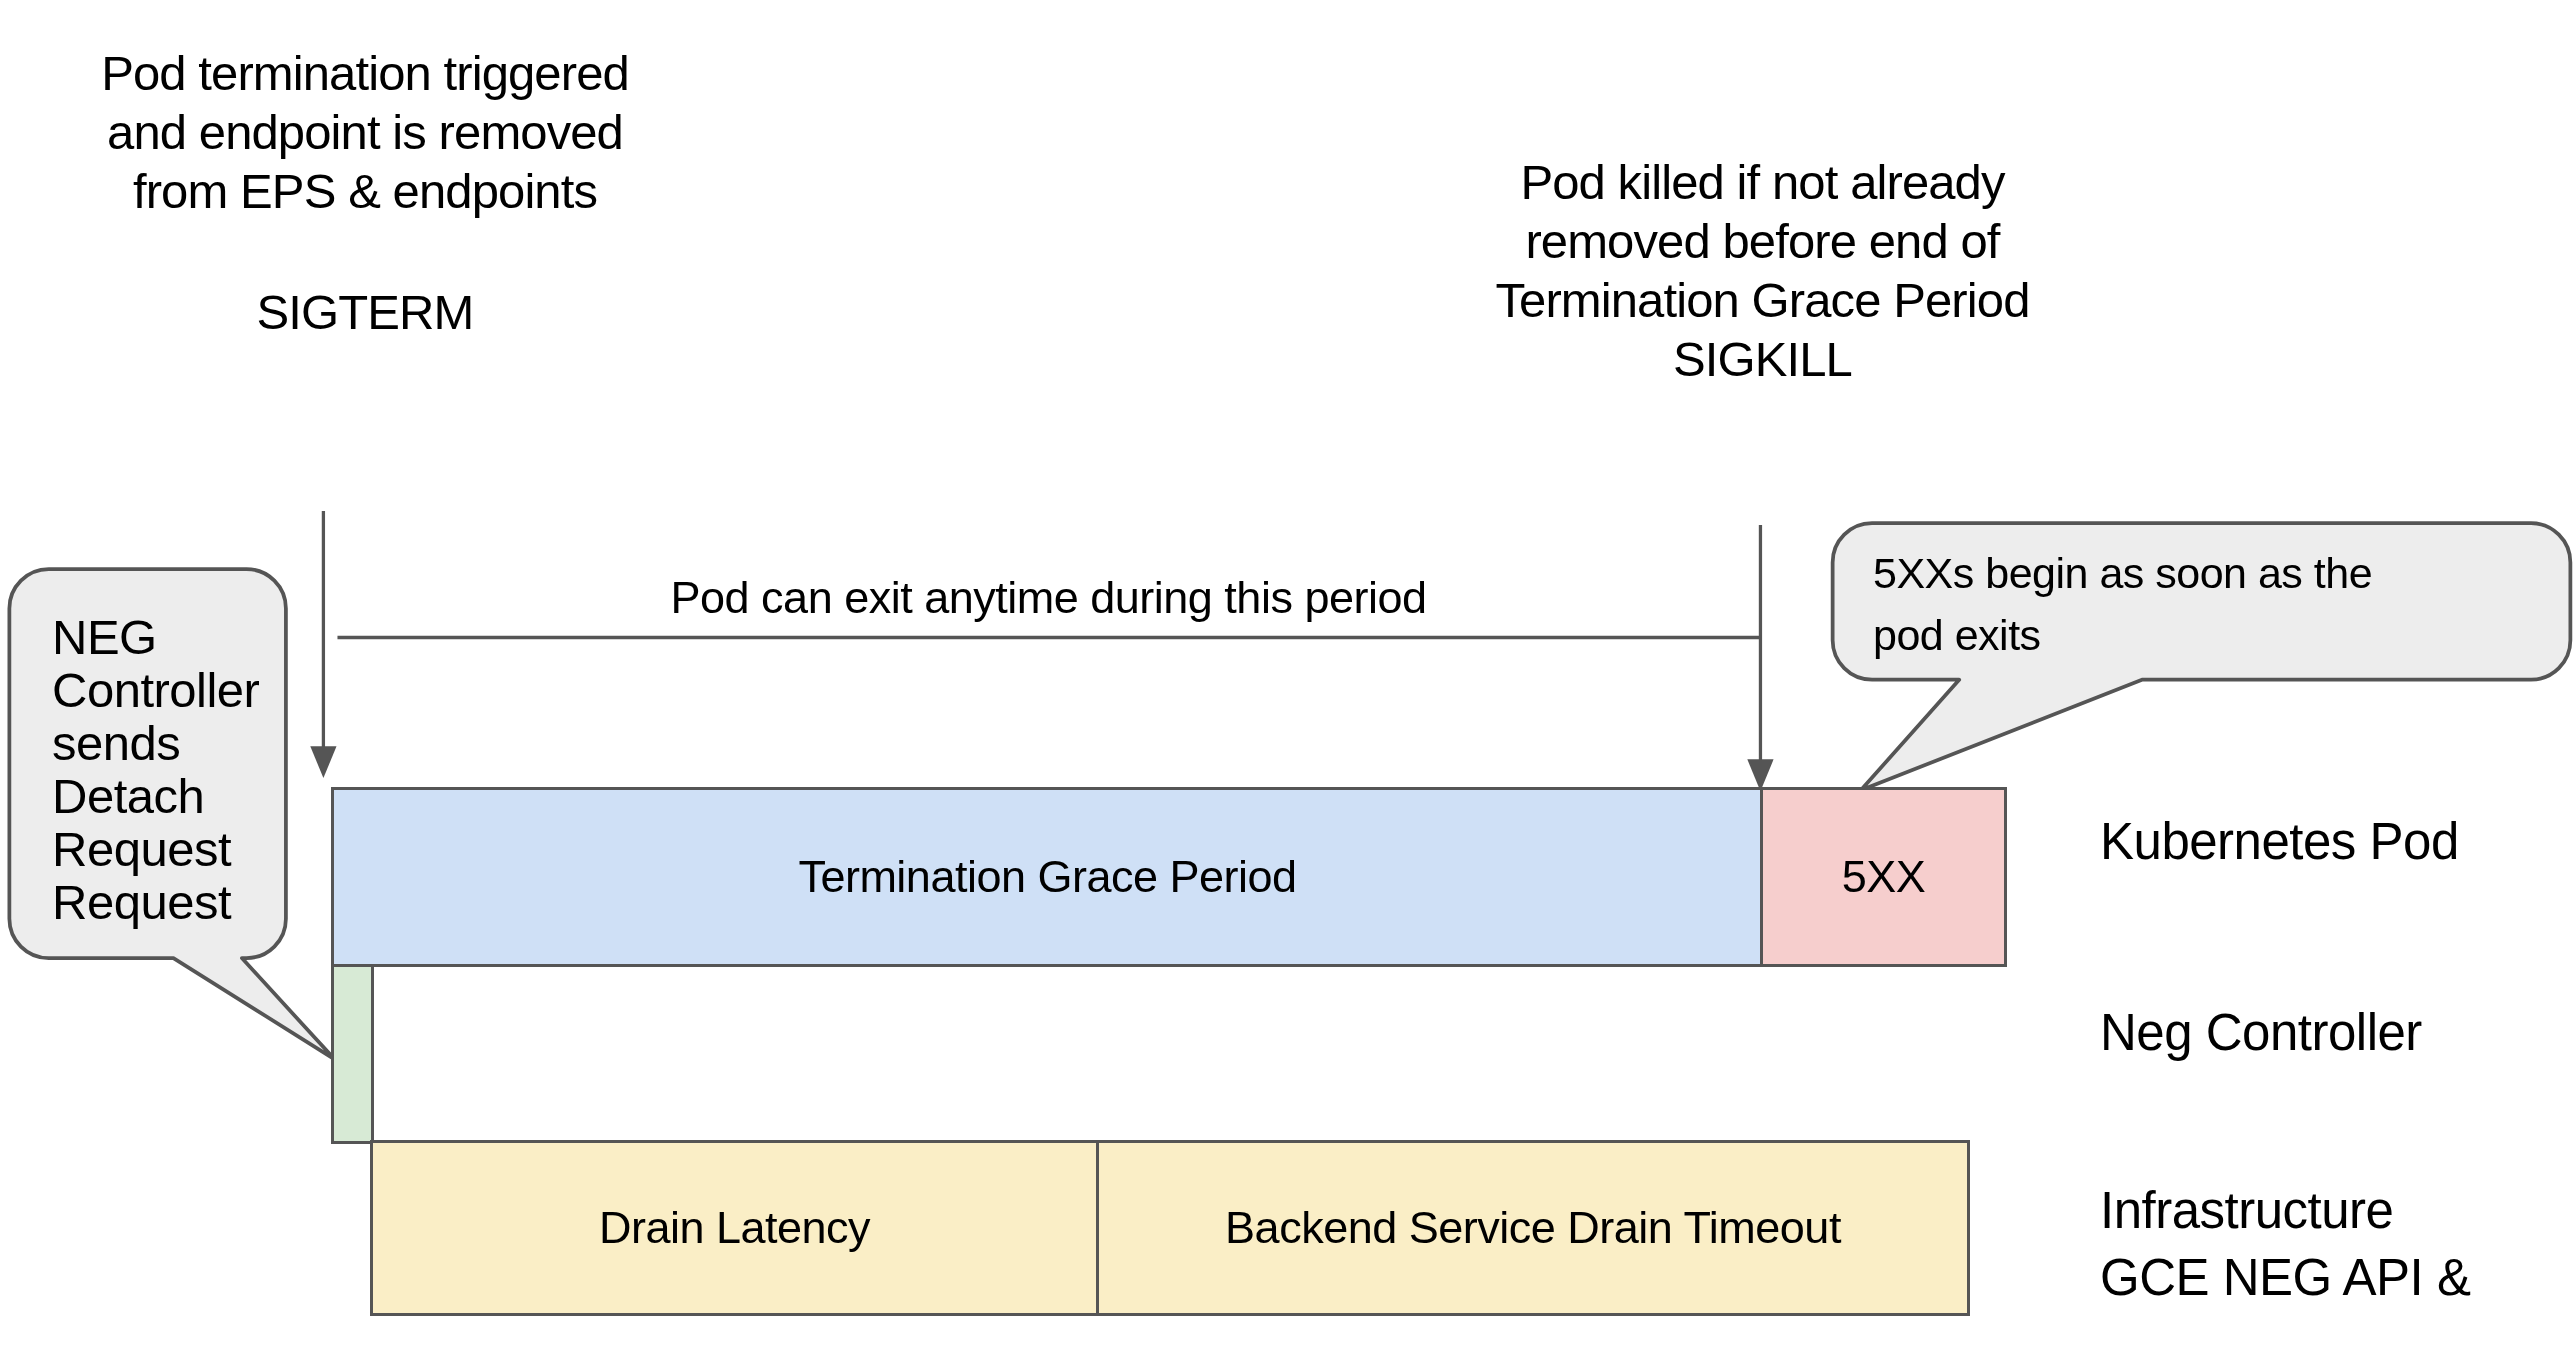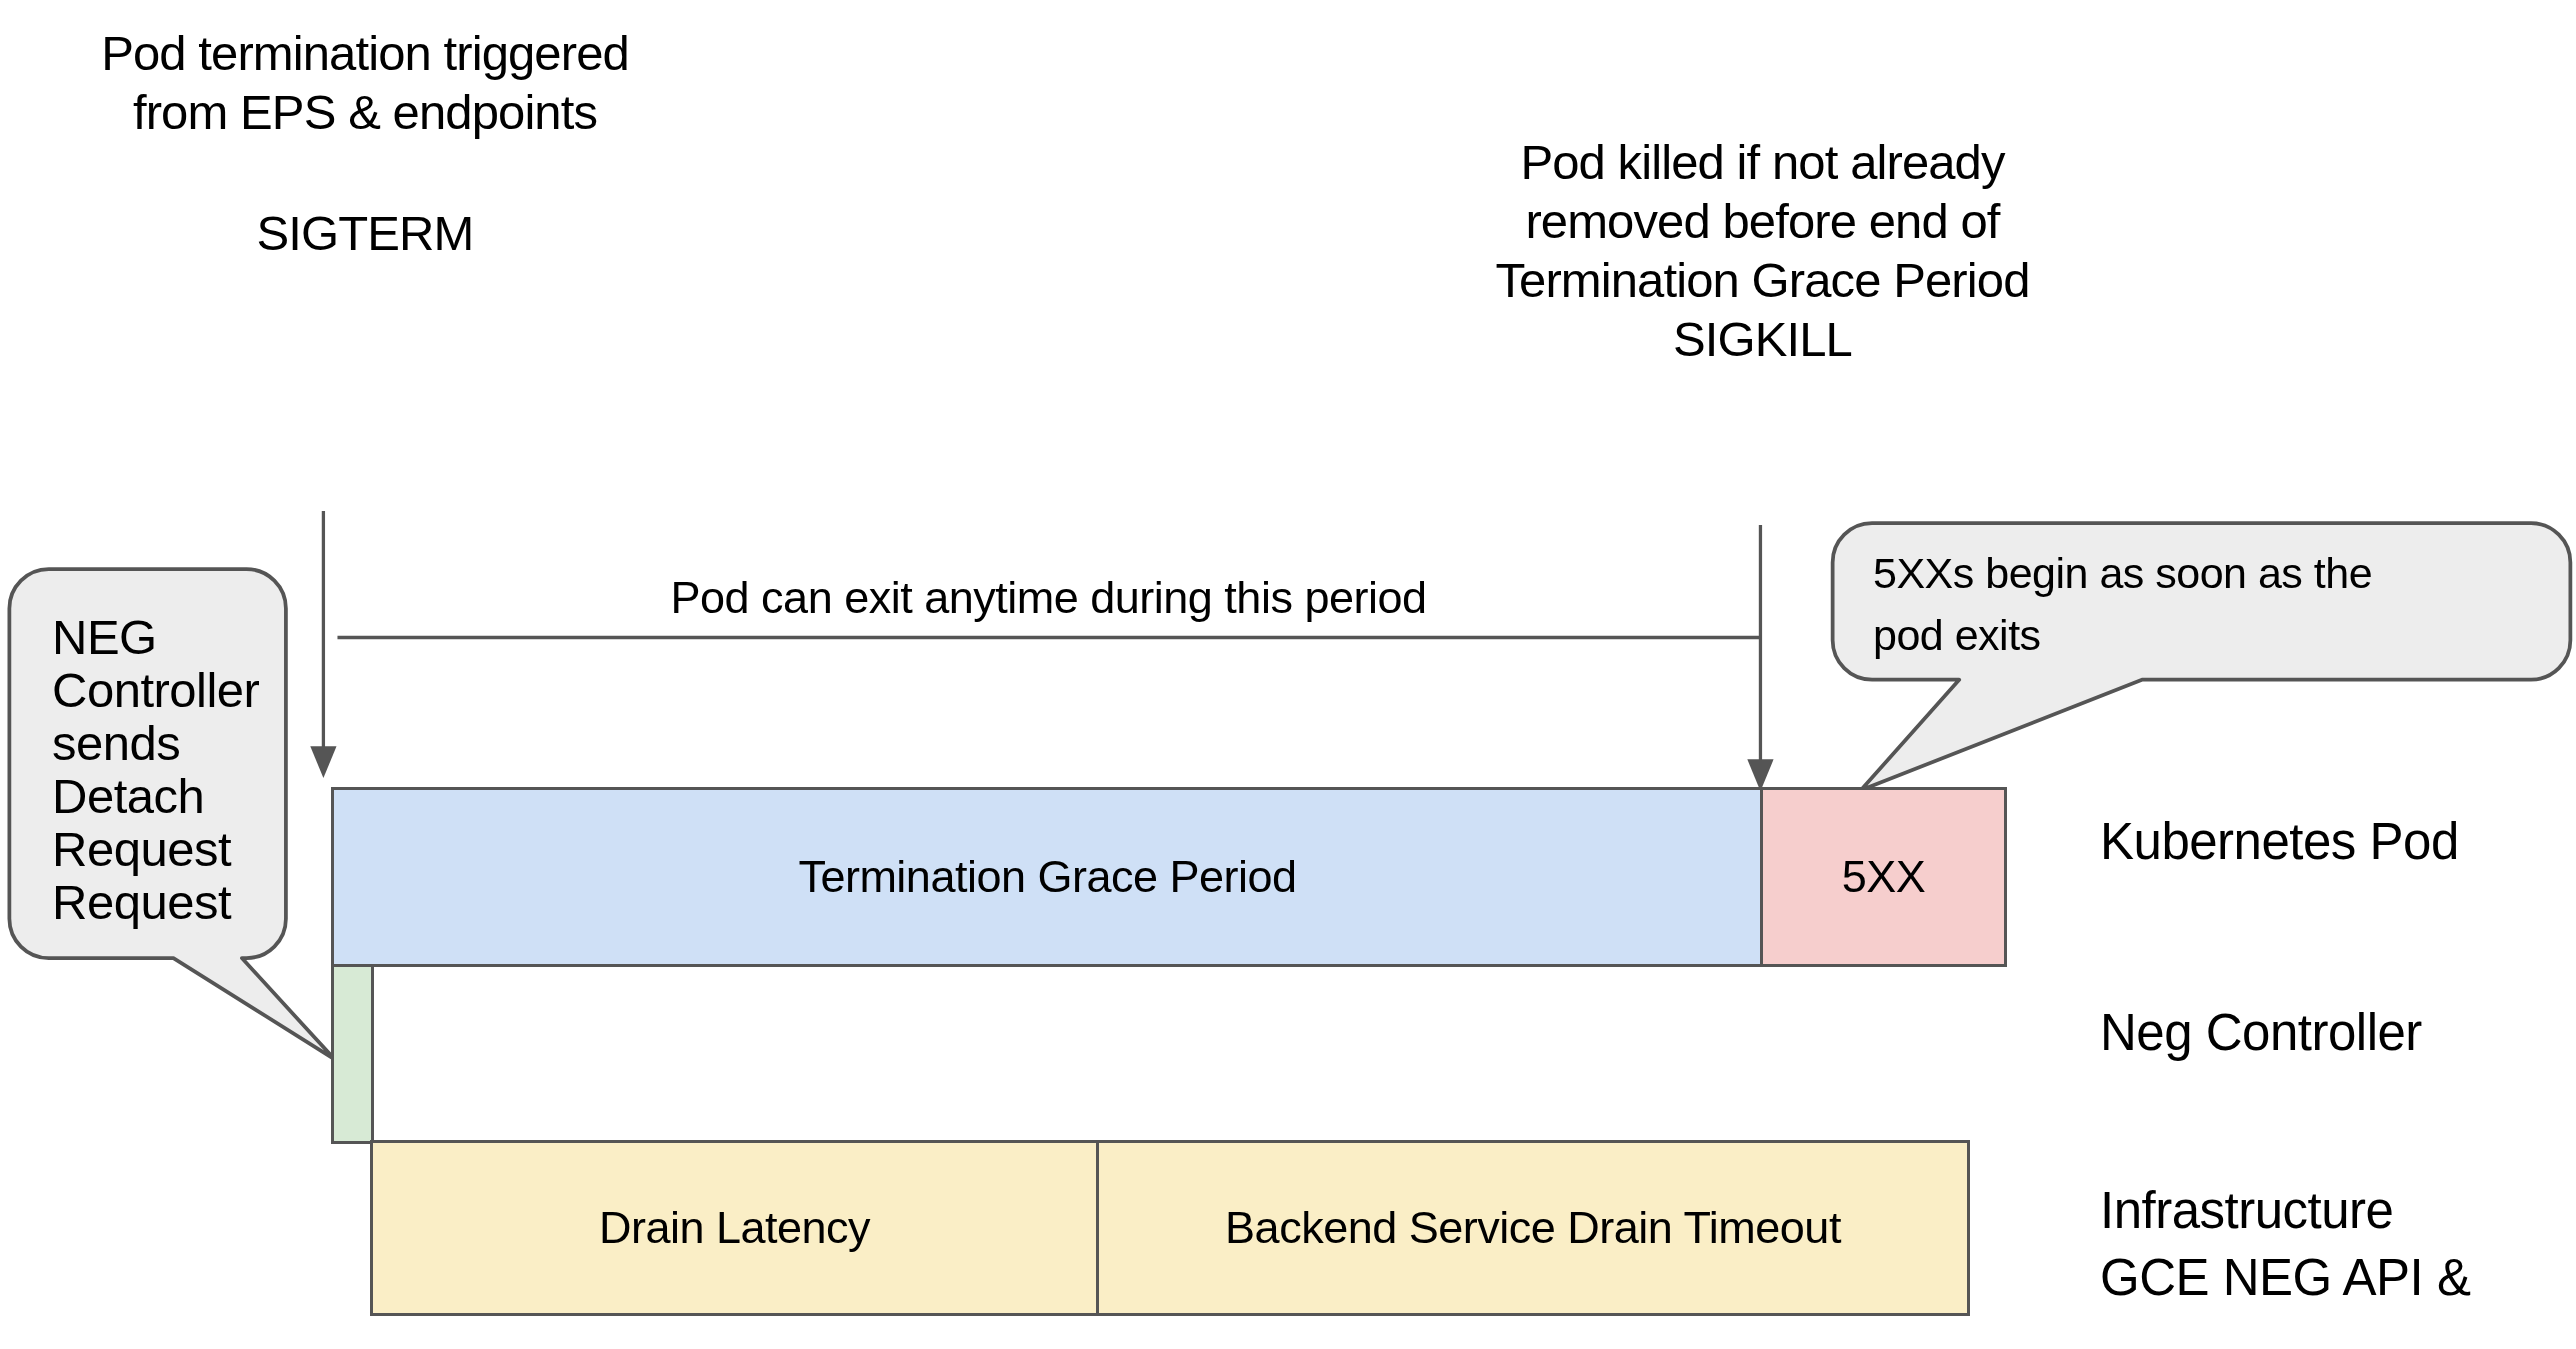--- a/index.html
+++ b/index.html
@@ -8,21 +8,21 @@
     width:2576px;height:1350px;
     background:#fff;
     font-family:"Liberation Sans", sans-serif;
     color:var(--text,#000);
     overflow:hidden;
   }
   .overlay{position:absolute;left:0;top:0;width:2576px;height:1350px;}
   .abs{position:absolute;box-sizing:border-box;}
   .annot{
     font-size:49px;line-height:59px;letter-spacing:-0.9px;
-    text-align:center;white-space:nowrap;
+    text-align:center;white-space:nowrap;margin-top:20px;
   }
   .annot .para2{margin-top:62px;}
   .exit-label{
     font-size:45px;letter-spacing:-0.5px;text-align:center;white-space:nowrap;
   }
   .bubble-text{letter-spacing:-0.5px;white-space:nowrap;}
   .bubble-text.left{font-size:49px;line-height:53px;}
   .bubble-text.right{font-size:43px;line-height:62px;}
   .bar{
     border:3.7px solid var(--stroke,#555);
@@ -55,20 +55,21 @@
       <line x1="1878" y1="560" x2="1878" y2="812" stroke="var(--stroke)" stroke-width="3.5"></line>
       <polygon points="1864,810 1892,810 1878,844" fill="var(--stroke)"></polygon>
     </g>
 
     <line x1="360" y1="680" x2="1878" y2="680" stroke="var(--stroke)" stroke-width="3.5"></line>
   </svg>
 
   <div class="abs annot" style="left:37px;top:24.4px;width:656px;">
     <div class="para1">
       <div>Pod termination triggered</div>
+      <div>and endpoint is removed</div>
       <div>from EPS &amp; endpoints</div>
     </div>
     <div class="para2">
       <div>SIGTERM</div>
     </div>
   </div>
 
   <div class="abs annot" style="left:1453px;top:133px;width:619px;">
     <div>Pod killed if not already</div>
     <div>removed before end of</div>

